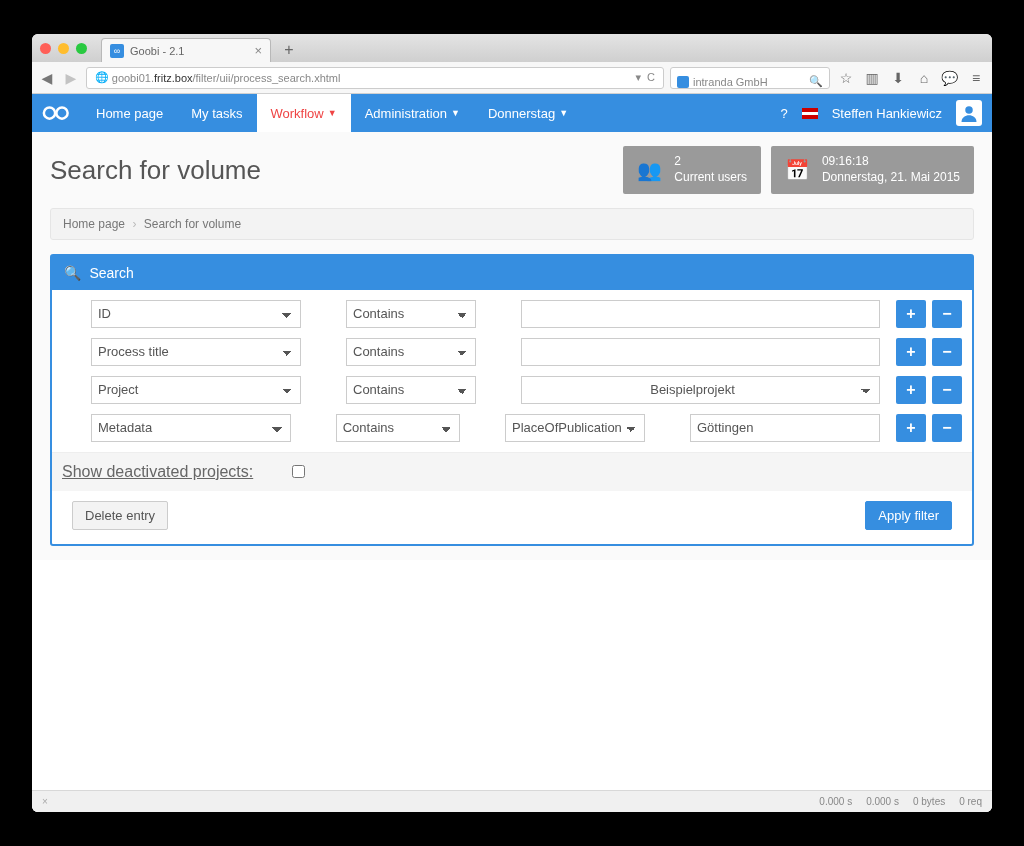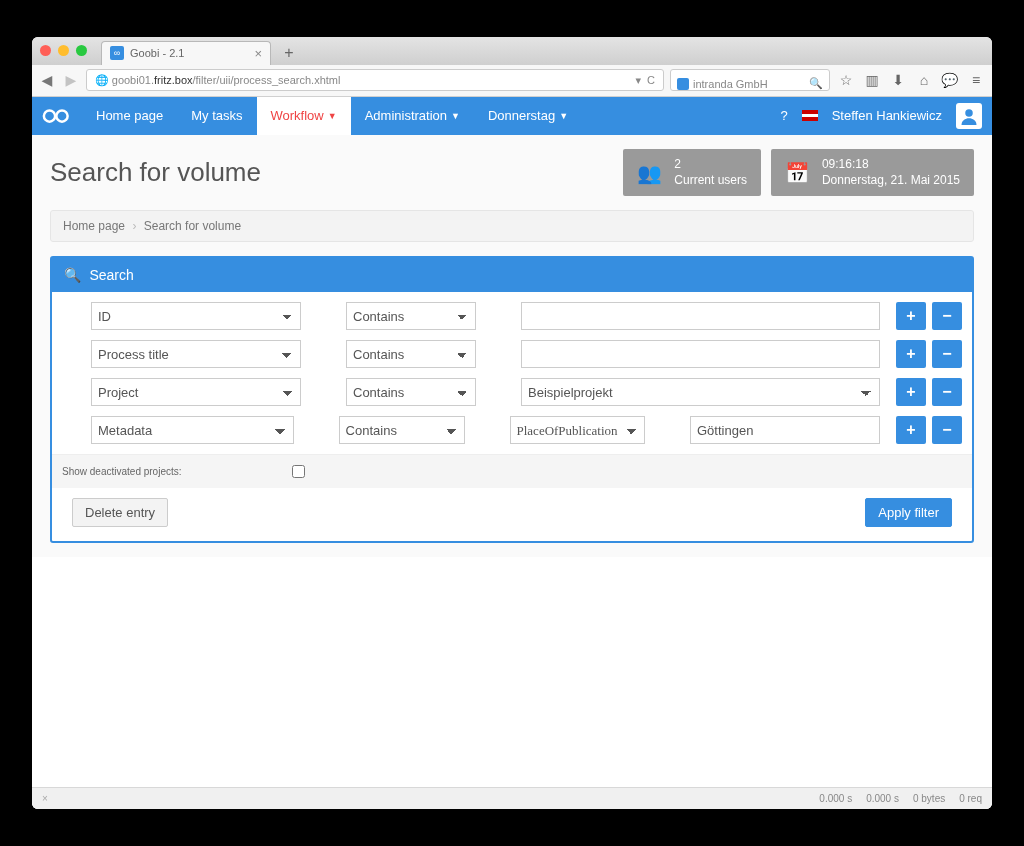--- a/index.html
+++ b/index.html
@@ -82,27 +82,27 @@
 .panel{margin:0 18px 14px;border:2px solid #368ee0;border-radius:3px;background:#fff;}
 .panel-head{background:#368ee0;color:#fff;padding:9px 12px;font-size:14px;display:flex;align-items:center;gap:8px;}
 .panel-body{padding:10px 10px 12px;}
 .srow{display:flex;gap:16px;margin-bottom:10px;align-items:center;}
 .sselect,.sinput{
   border:1px solid #ccc;background:#fff;height:28px;padding:0 6px;font-size:13px;color:#555;margin-left:29px;
 }
 .sselect{appearance:none;background-image:linear-gradient(45deg,transparent 50%,#555 50%),linear-gradient(135deg,#555 50%,transparent 50%);background-position:calc(100% - 13px) 12px,calc(100% - 8px) 12px;background-size:5px 5px;background-repeat:no-repeat;padding-right:22px;}
 .col-field{width:210px;}
 .col-op{width:130px;}
-.col-val{flex:1;}
-.col-meta{width:140px;font-family:Liberation Serif, serif;}
+.col-val{flex:1;text-align:center;}
+.col-meta{width:140px;}
 .row-btns{display:flex;gap:6px;}
 .ibtn{width:30px;height:28px;background:#368ee0;color:#fff;border:none;font-size:16px;font-weight:bold;display:flex;align-items:center;justify-content:center;cursor:pointer;border-radius:2px;}
 .opt-row{display:flex;align-items:center;background:#f5f5f5;margin:0 -10px;padding:10px 10px;border-top:1px solid #eee;}
 .opt-row:first-of-type{border-top:1px solid #e0e0e0;}
-.opt-label{width:230px;font-size:10px;color:#666;}
+.opt-label{width:230px;font-size:16px;color:#666;text-decoration:underline;}
 .panel-foot{display:flex;padding:10px 10px 2px;gap:8px;}
 .btn{border:1px solid #ccc;background:#f3f3f3;padding:6px 12px;font-size:13px;color:#555;border-radius:2px;cursor:pointer;}
 .btn-primary{background:#368ee0;color:#fff;border-color:#368ee0;margin-left:auto;}
 .status-bar{background:#f0f0f0;border-top:1px solid #d8d8d8;height:22px;display:flex;align-items:center;justify-content:flex-end;padding:0 10px;font-size:10px;color:#888;gap:14px;}
 .status-bar .x{margin-right:auto;color:#aaa;}
 </style>
 </head>
 <body>
 
 <div class="window">

